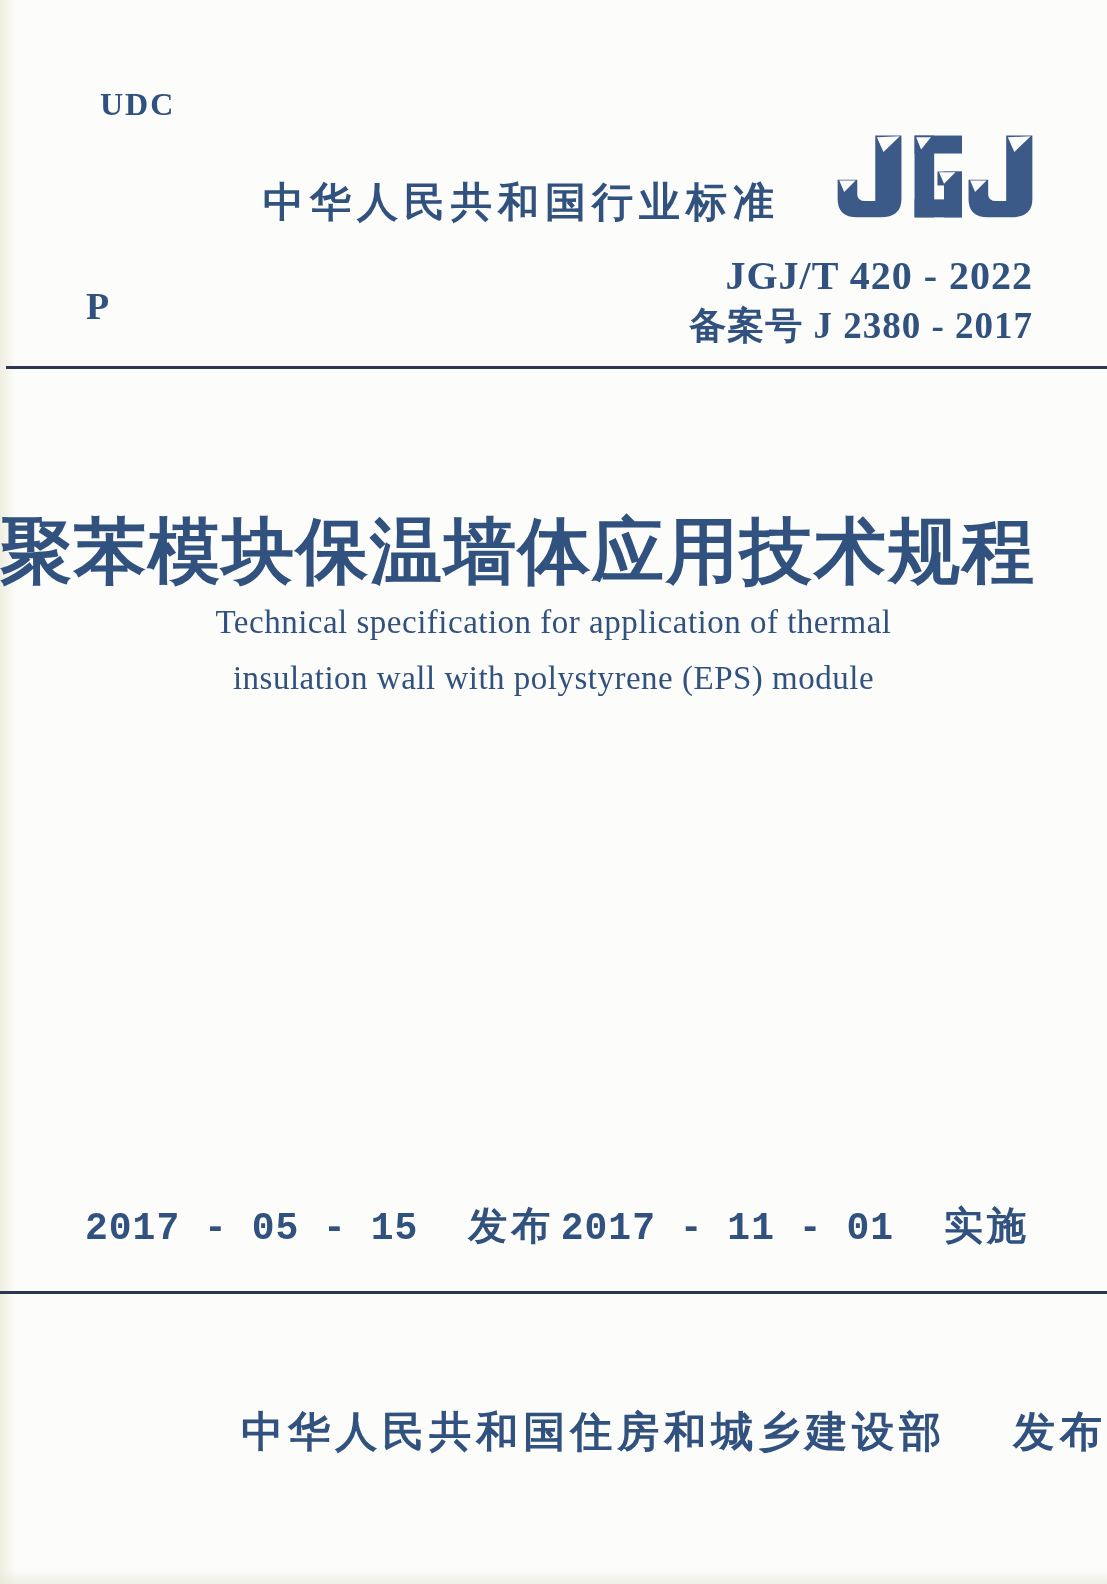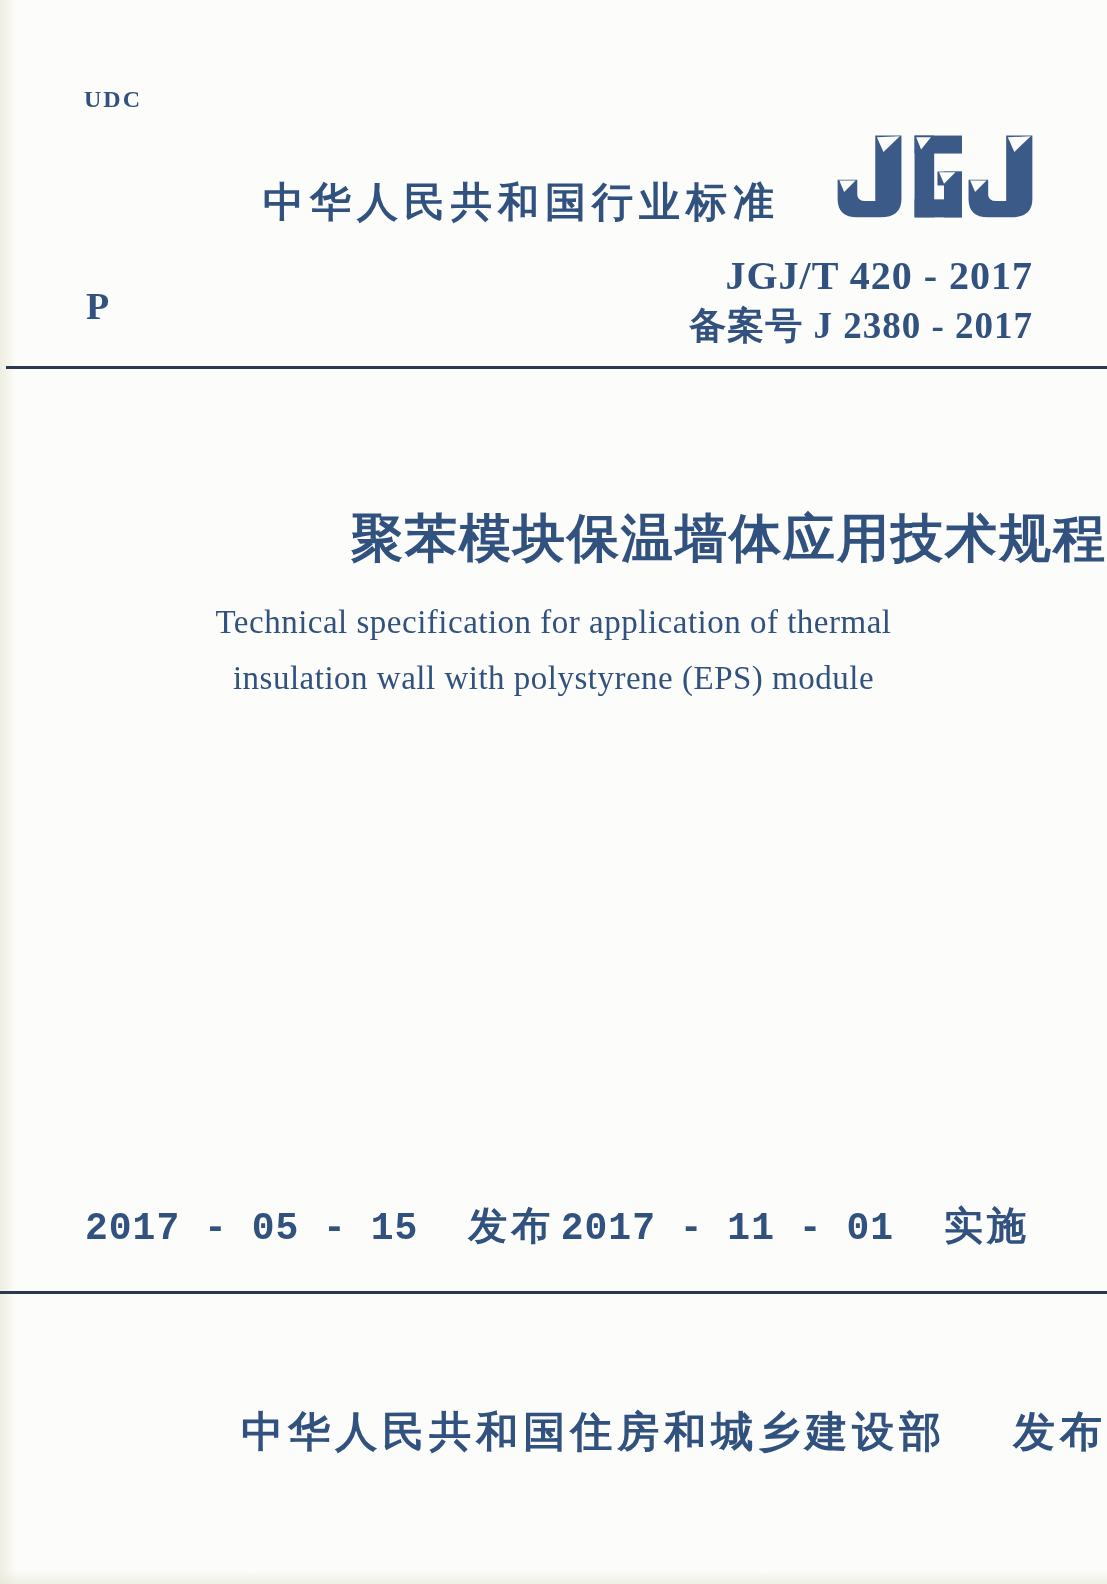--- a/index.html
+++ b/index.html
@@ -26,22 +26,22 @@
   .page::after {
     content: "";
     position: absolute;
     left: 0; right: 0; bottom: 0;
     height: 14px;
     background: linear-gradient(to top, rgba(226,226,210,0.5), rgba(252,252,250,0));
     pointer-events: none;
   }
   .udc-label {
     position: absolute;
-    left: 84px; top: 86px;
-    font-size: 24px;
+    left: 100px; top: 86px;
+    font-size: 32px;
     font-weight: bold;
     letter-spacing: 2px;
   }
   .std-type {
     position: absolute;
     left: 263px; top: 175px;
     font-family: "Liberation Sans", sans-serif;
     font-size: 41px;
     font-weight: bold;
     letter-spacing: 6px;
@@ -81,26 +81,25 @@
     position: absolute;
     height: 3px;
     background: #2c3850;
   }
   .rule-top { top: 366px; left: 6px; width: 1101px; }
   .rule-bottom { top: 1291px; left: 0; width: 1107px; }
   .cn-title {
     position: absolute;
     top: 504px; left: 0;
     width: 100%;
-    text-align: right;
-    font-size: 52px;
+    text-align: left;
+    font-size: 72px;
     font-weight: 700;
     letter-spacing: 2px;
     white-space: nowrap;
-    padding-left: 28px;
   }
   .en-title {
     position: absolute;
     left: 0;
     width: 100%;
     text-align: center;
     font-size: 33px;
     font-weight: 500;
     letter-spacing: 0.5px;
     white-space: nowrap;
@@ -170,21 +169,21 @@
 
       <polygon points="50,10 78,9 58,28"></polygon>
       <polygon points="4,63 24,63 10,77"></polygon>
       <polygon points="98,10 116,10 104,25"></polygon>
       <polygon points="126,53 146,53 132,67"></polygon>
       <polygon points="210,10 238,9 218,28"></polygon>
       <polygon points="164,63 184,63 170,77"></polygon>
     </g>
   </svg>
 
-  <div class="std-num">JGJ/T 420 - 2017</div>
+  <div class="std-num">JGJ/T 420 - 2022</div>
 
   <div class="record-num">备案号 J 2380 - 2017</div>
 
   <div class="p-label">P</div>
 
   <div class="rule rule-top"></div>
 
   <h1 class="cn-title">聚苯模块保温墙体应用技术规程</h1>
 
   <div class="en-title en-line1">Technical specification for application of thermal</div>

